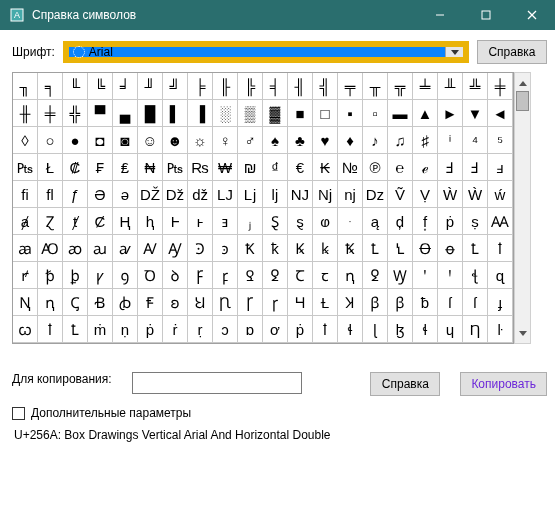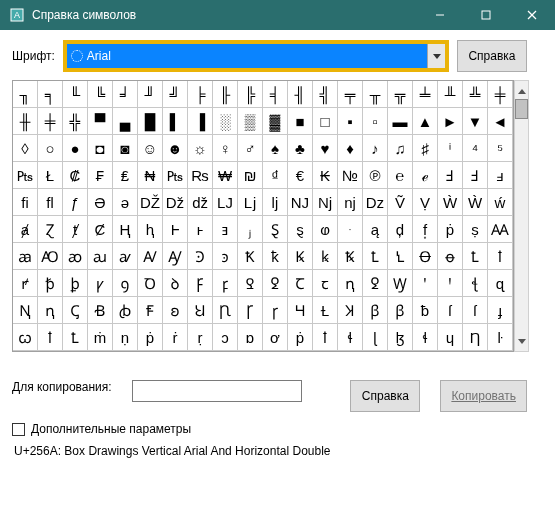--- a/index.html
+++ b/index.html
@@ -4,36 +4,36 @@
 <style>
   * { box-sizing: border-box; margin: 0; padding: 0; font-family: "Segoe UI", Tahoma, sans-serif; }
   body { background: #fff; width: 555px; height: 508px; overflow: hidden; }
   .titlebar {
     background: #2a6e6e; height: 30px; display: flex; align-items: center;
     color: #fff; font-size: 12px; user-select: none;
   }
   .titlebar .icon { width: 18px; height: 18px; margin: 0 6px 0 8px; display:flex; align-items:center; justify-content:center;}
   .titlebar .title { flex: 1; }
   .titlebar .winbtn { width: 46px; height: 30px; display:flex; align-items:center; justify-content:center; color:#fff; }
-  .content { padding: 10px 28px 6px 12px; }
+  .content { padding: 10px 8px 6px 12px; }
   .row { display: flex; align-items: center; gap: 8px; }
   .font-row { margin-bottom: 8px; }
   .label { font-size: 12px; color: #000; }
   .font-select {
-    flex: 1; height: 32px; background: #0a84ff; color: #ffffff; border: 4px solid #eab308;
+    flex: 1; height: 22px; background: #0a84ff; color: #000000; border: 6px solid #eab308;
     display: flex; align-items: center; padding: 0 4px; font-size: 12px; position: relative;
   }
   .font-select .circle { width:12px; height:12px; border:1px dotted #fff; border-radius:50%; margin-right:4px; }
   .font-select .chev { position:absolute; right:0; top:0; width:18px; height:100%; background:#e6e6e6; display:flex; align-items:center; justify-content:center; color:#333; border-left:1px solid #a6a6a6;}
   .btn {
-    height: 32px; padding: 0 10px; font-size: 12px; background: #e1e1e1;
+    height: 24px; padding: 0 10px; font-size: 12px; background: #e1e1e1;
     border: 1px solid #adadad; display:flex; align-items:center; justify-content:center;
     min-width: 70px;
   }
-  .btn.disabled { color: #737373; text-decoration: underline; }
+  .btn.disabled { color: #6d28d9; }
   .grid-wrap { display:flex; margin-top: 4px; }
   .grid {
     border: 1px solid #a0a0a0; display: grid;
     grid-template-columns: repeat(20, 25px);
     grid-auto-rows: 27px;
     background:#fff;
   }
   .cell {
     border-right: 1px solid #c8c8c8; border-bottom: 1px solid #c8c8c8;
     display:flex; align-items:center; justify-content:center;

